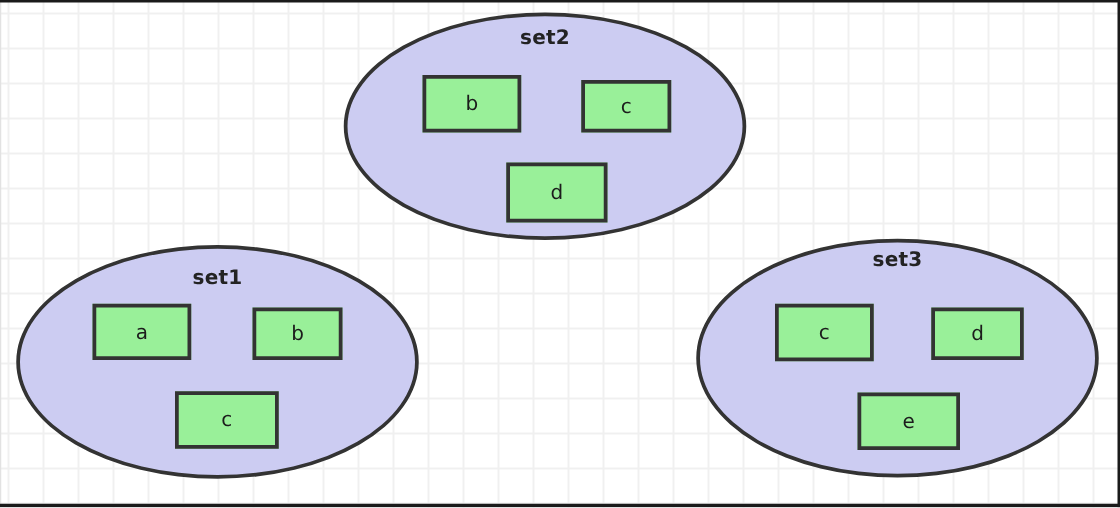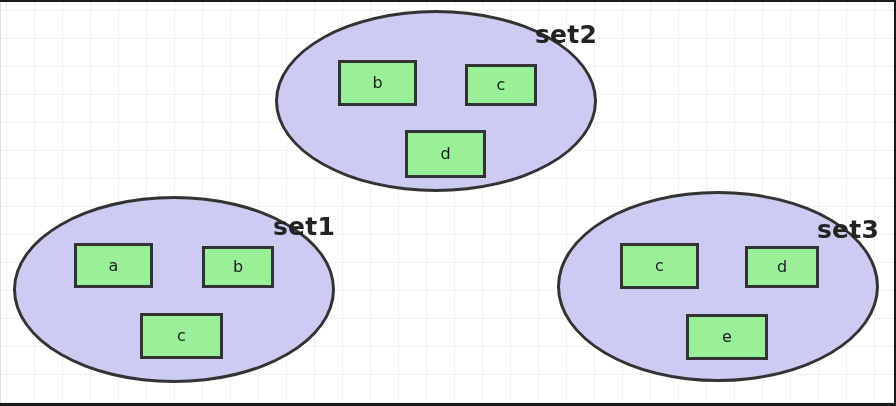--- a/index.html
+++ b/index.html
@@ -49,23 +49,23 @@
     box-sizing: border-box;
     border-radius: 50%;
     background: #ccccf2;
     border: 3px solid #333333;
   }
 
   .set-label {
     position: absolute;
     left: 0;
     width: 100%;
-    text-align: right;
+    text-align: center;
     font-weight: bold;
-    font-size: 25px;
+    font-size: 16px;
     color: #232323;
     letter-spacing: 0.2px;
     line-height: 1;
   }
 
   .member-box {
     position: absolute;
     box-sizing: border-box;
     background: #99f099;
     border: 3px solid #333333;
@@ -110,21 +110,21 @@
   </div>
   <div class="member-box" style="left: 465px; top: 64px; width: 72px; height: 42px;">
     <span>c</span>
   </div>
   <div class="member-box" style="left: 405px; top: 130px; width: 81px; height: 48px;">
     <span>d</span>
   </div>
 
   <div class="set-group" style="left: 557px; top: 191px; width: 322px; height: 191px;">
     <div class="set-ellipse"></div>
-    <div class="set-label" style="top: 26px;">set3</div>
+    <div class="set-label" style="top: 9px;">set3</div>
   </div>
   <div class="member-box" style="left: 620px; top: 243px; width: 79px; height: 46px;">
     <span>c</span>
   </div>
   <div class="member-box" style="left: 745px; top: 246px; width: 74px; height: 42px;">
     <span>d</span>
   </div>
   <div class="member-box" style="left: 686px; top: 314px; width: 82px; height: 46px;">
     <span>e</span>
   </div>

